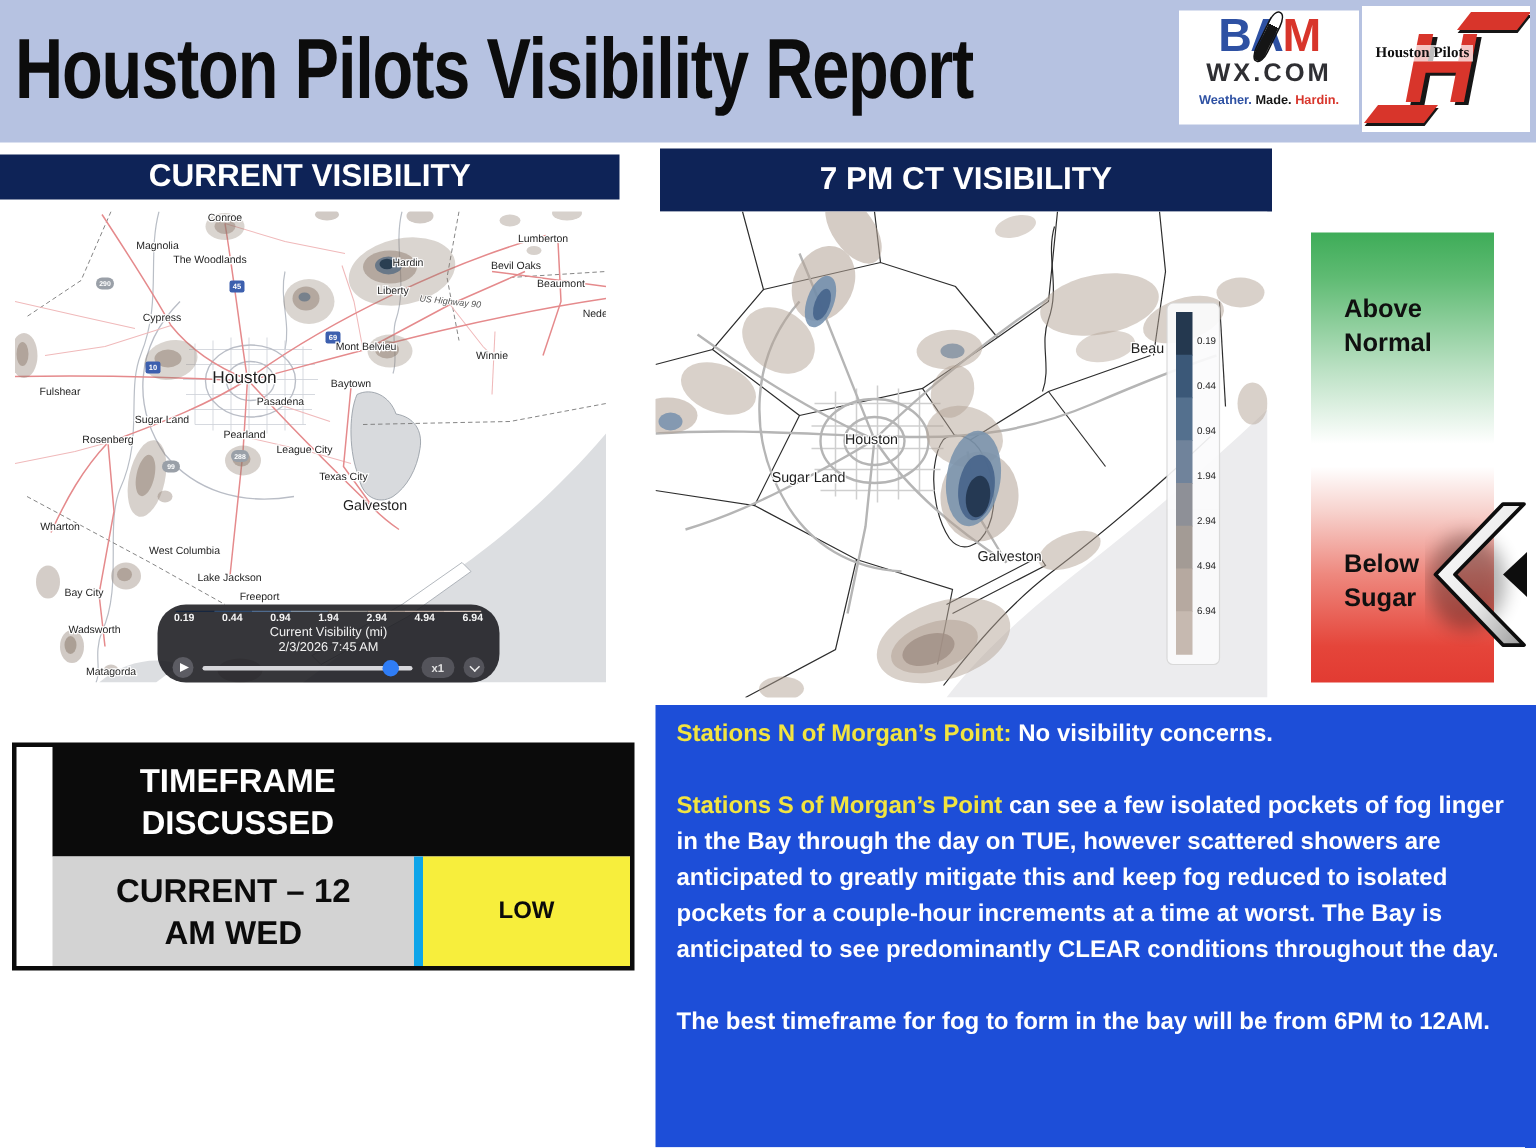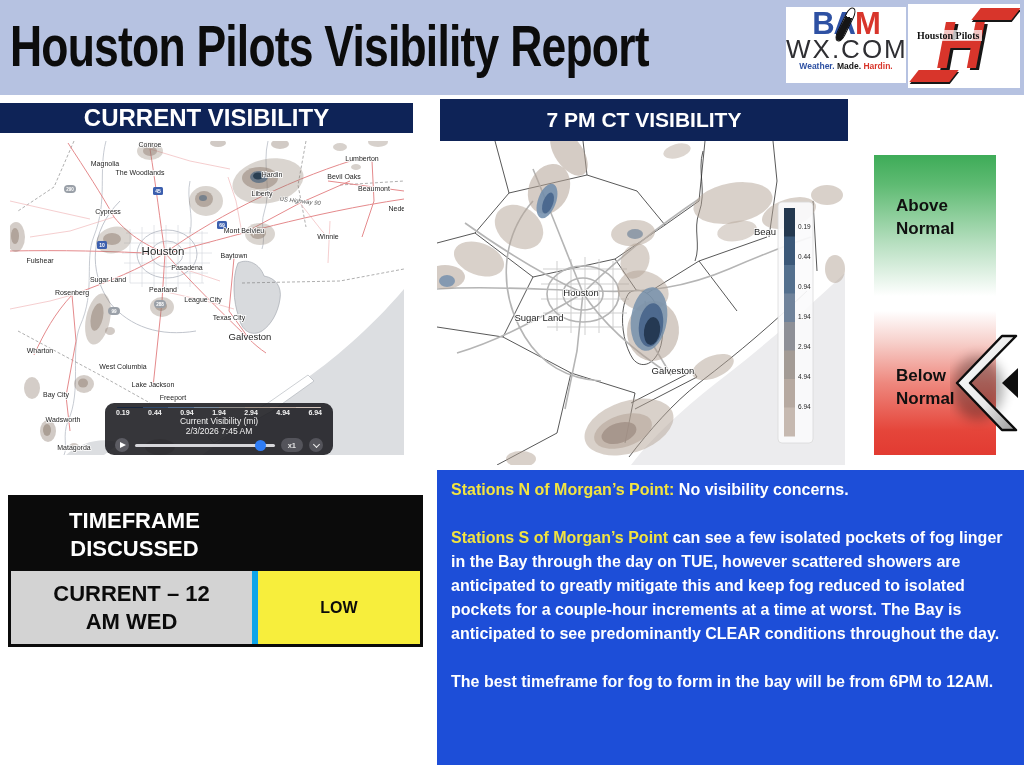--- a/index.html
+++ b/index.html
@@ -12,55 +12,55 @@
   .page-title { position:absolute; left:10px; top:0; height:92px; line-height:92px;
                 font-size:57px; font-weight:700; color:#0c0c0c; letter-spacing:-1px;
                 transform:scaleX(.78); transform-origin:left center; white-space:nowrap; }
   .bamwx { position:absolute; left:786px; top:7px; width:120px; height:76px; background:#fff;
            text-align:center; padding-top:2px; }
   .bamwx-top { position:relative; font-size:31px; font-weight:700; line-height:30px; letter-spacing:-1px; }
   .bamwx-ba { color:#2e51a3; } .bamwx-m { color:#d8352b; }
   .bat { position:absolute; left:55px; top:-3px; width:9px; height:37px; border:1px solid #101010;
          border-radius:4px/9px; background:linear-gradient(#ffffff 0 27%, #151515 27%);
          transform:rotate(26deg); }
-  .bamwx-wx { font-size:26px; font-weight:400; color:#2f2f33; letter-spacing:2px; line-height:20px; }
+  .bamwx-wx { font-size:17px; font-weight:700; color:#2f2f33; letter-spacing:2px; line-height:20px; }
   .bamwx-tag { font-size:8.5px; font-weight:700; margin-top:2px; }
   .tag-w { color:#2e51a3; } .tag-m { color:#151515; } .tag-s { color:#d8352b; }
   .pilots { position:absolute; left:908px; top:4px; width:112px; height:84px; background:#fff; overflow:hidden; }
   .pilots-h { position:absolute; left:28px; top:4px; font-size:66px; line-height:74px;
               font-weight:700; font-style:italic; color:#d8352b; text-shadow:3px 2px 0 #161616; }
   .pilots-sw1 { position:absolute; right:4px; top:4px; width:40px; height:12px; background:#d8352b;
                 transform:skewX(-38deg); box-shadow:2px 2px 0 #161616; }
   .pilots-sw2 { position:absolute; left:6px; bottom:6px; width:40px; height:12px; background:#d8352b;
                 transform:skewX(-38deg); box-shadow:2px 2px 0 #161616; }
   .pilots-text { position:absolute; left:7px; top:26px; font-family:"Liberation Serif", serif;
                  font-weight:700; font-size:10px; color:#101010; background:rgba(255,255,255,.72);
                  padding:0 2px; white-space:nowrap; }
 
   
   .bar { position:absolute; background:#0e2357; color:#fff; display:flex; align-items:center;
          justify-content:center; font-weight:700; }
-  .bar-current  { left:0;     top:103px; width:413px; height:30px; font-size:24px; }
+  .bar-current  { left:0;     top:103px; width:413px; height:30px; font-size:21px; }
   .bar-forecast { left:440px; top:99px;  width:408px; height:42px; font-size:21px; }
   .bar-confidence { left:858px; top:107px; width:158px; height:34px; font-size:23px; }
 
   
   .map-current  { position:absolute; left:10px;  top:141px; width:394px; height:314px; }
   .map-forecast { position:absolute; left:437px; top:141px; width:408px; height:324px; }
   .city-label { font-size:7px; fill:#1e1e1e; text-anchor:middle; paint-order:stroke;
                 stroke:#ffffff; stroke-width:1.6px; font-family:"Liberation Sans",sans-serif; }
   .city-big { font-size:11.5px; } .city-med { font-size:9.5px; }
   .city-road { font-size:6px; fill:#555; stroke-width:1px; font-style:italic; }
   .shield-txt { font-size:5px; fill:#fff; text-anchor:middle; font-weight:700; }
   .pill-txt { font-size:4.6px; fill:#fff; text-anchor:middle; font-weight:700; }
   .vtick { font-size:6.5px; fill:#1e1e1e; font-family:"Liberation Sans",sans-serif; }
 
   
   .viz-control { position:absolute; left:105px; top:403px; width:228px; height:52px;
-                 background:rgba(26,26,31,.88); border-radius:9px; color:#f2f2f2; z-index:3;
+                 background:rgba(26,26,31,.88); border-radius:19px; color:#f2f2f2; z-index:3;
                  padding:4px 10px 3px; display:flex; flex-direction:column; }
   .legend-strip { display:flex; height:6px; border-radius:1px; overflow:hidden; margin:0 2px; }
   .legend-strip div { flex:1; }
   .legend-ticks { display:flex; justify-content:space-between; font-size:7px; font-weight:700;
                   padding:1px 1px 0; color:#f5f5f5; }
   .legend-title { font-size:8.5px; text-align:center; line-height:10px; }
   .legend-time  { font-size:8.5px; text-align:center; line-height:10px; }
   .controls-row { display:flex; align-items:center; gap:6px; margin-top:2px; }
   .play-btn { width:14px; height:14px; border-radius:50%; background:#5c5c63; border:none;
               display:flex; align-items:center; justify-content:center; cursor:pointer; }
@@ -80,21 +80,21 @@
   .confidence-scale { position:absolute; left:874px; top:155px; width:122px; height:300px;
     background:linear-gradient(180deg,#3eac58 0%,#5fbb73 10%,#b9e0c2 30%,#ffffff 47%,#ffffff 52%,
                #f7d2cd 62%,#ee887e 76%,#e5453a 92%,#e23b32 100%); }
   .conf-label { position:absolute; left:22px; width:80px; font-size:17px; font-weight:700;
                 color:#101010; line-height:1.35; }
   .conf-above { top:40px; } .conf-below { top:210px; }
   .conf-arrow { position:absolute; left:950px; top:330px; width:74px; height:106px; z-index:2; }
 
   
   .threat-table { position:absolute; left:8px; top:495px; width:415px; height:152px;
-                  border:3px solid #0b0b0b; display:flex; flex-direction:column; }
+                  border:3px solid #0b0b0b; display:flex; flex-direction:column;padding-left:24px; }
   .tt-row { flex:1; display:flex; }
   .tt-head { background:#0b0b0b; color:#fff; }
   .tt-cell { display:flex; align-items:center; justify-content:center; text-align:center;
              font-weight:700; }
   .tt-c1 { width:247px; } .tt-c2 { flex:1; }
   .tt-head .tt-cell { font-size:22px; line-height:1.25; }
   .tt-head .tt-c1 { padding:0 34px; }
   .tt-data .tt-c1 { background:#d3d3d3; color:#0b0b0b; font-size:22px; line-height:1.25;
                     padding:0 26px; border-right:6px solid #0ea5e9; }
   .tt-data .tt-c2 { background:#f7ee3c; color:#0b0b0b; font-size:16px; }
@@ -447,21 +447,21 @@
     <g id="forecast-cities">
         <text x="144" y="155" class="city-label city-med">Houston</text>
         <text x="102" y="180" class="city-label city-med">Sugar Land</text>
         <text x="236" y="233" class="city-label city-med">Galveston</text>
         <text x="328" y="94" class="city-label city-med">Beau</text>
       </g>
   </svg>
 
   <div class="confidence-scale">
     <div class="conf-label conf-above">Above Normal</div>
-    <div class="conf-label conf-below">Below Normal</div>
+    <div class="conf-label conf-below">Below Sugar</div>
   </div>
   <svg class="conf-arrow" viewBox="0 0 74 106">
     <defs>
       <linearGradient id="arrowGrad" x1="0" y1="0" x2="1" y2="1">
         <stop offset="0" stop-color="#ffffff"></stop>
           <stop offset=".6" stop-color="#e8e8e8"></stop>
           <stop offset="1" stop-color="#9a9a9a"></stop>
       </linearGradient>
       <filter id="softBlur" x="-40%" y="-40%" width="180%" height="180%">
           <feGaussianBlur stdDeviation="6"></feGaussianBlur>

